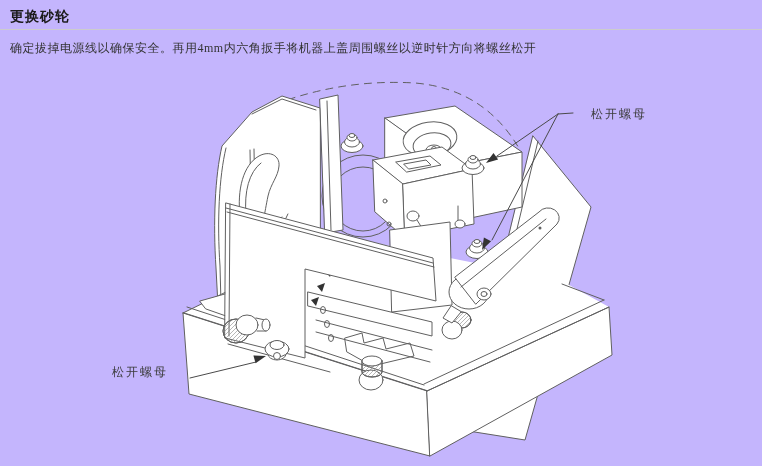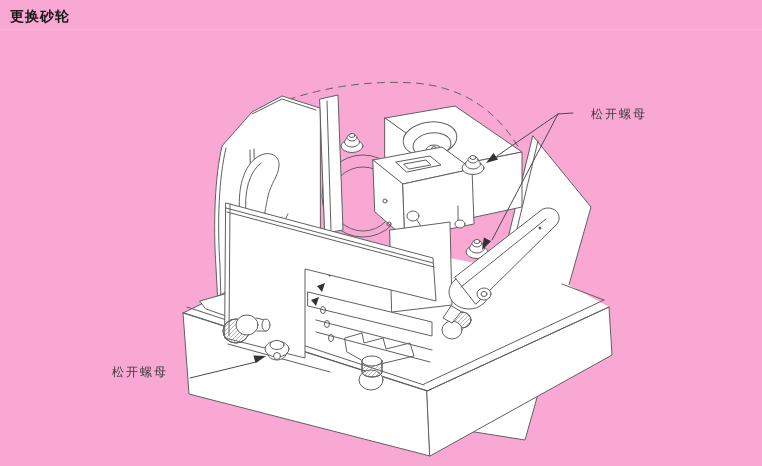--- a/index.html
+++ b/index.html
@@ -1,33 +1,34 @@
 <!DOCTYPE html>
 <html><head>
 <meta charset="utf-8">
 <style>
   html,body{margin:0;padding:0;background:#ffffff;}
-  .page{position:relative;width:762px;height:466px;background:#f9a8d4;overflow:hidden;
+  .page{position:relative;width:762px;height:466px;background:#c4b5fd;overflow:hidden;
         font-family:Liberation Serif, serif;color:#333;}
   .title{position:absolute;left:10px;top:8px;margin:0;font-size:14px;font-weight:bold;color:#1a1a1a;letter-spacing:1px;}
   .divider{position:absolute;left:0;top:29px;width:762px;height:0;border:none;border-top:1px solid #cccccc;margin:0;}
   .instruction{position:absolute;left:10px;top:40px;margin:0;font-size:12px;color:#333;letter-spacing:0.5px;}
   .figure{position:absolute;left:0;top:0;width:762px;height:466px;}
   .figure svg{position:absolute;left:0;top:0;}
   .callout{position:absolute;font-size:12px;color:#3a3a3a;letter-spacing:2px;white-space:nowrap;}
   #callout-loosen{left:576px;top:106px;margin-left:15px;}
   #callout-take{left:112px;top:364px;}
 </style>
 </head>
 <body>
 
 <div class="page">
 
   <h1 class="title">更换砂轮</h1>
   <hr class="divider">
+  <p class="instruction">确定拔掉电源线以确保安全。再用4mm内六角扳手将机器上盖周围螺丝以逆时针方向将螺丝松开</p>
 
   <div class="figure">
     <svg width="762" height="466" viewBox="0 0 762 466" fill="none" stroke="#606060" stroke-width="1" stroke-linejoin="round" stroke-linecap="round">
       <defs>
         <pattern id="kn" width="4" height="4" patternUnits="userSpaceOnUse">
           <path d="M0,4 L4,0 M-1,1 L1,-1 M3,5 L5,3" stroke="#888" stroke-width="0.6"></path>
         </pattern>
         <g id="nutg">
           <ellipse cx="0" cy="0" rx="11" ry="6.5" fill="#fff"></ellipse>
           <ellipse cx="0" cy="-4" rx="7.5" ry="5" fill="#fff"></ellipse>

